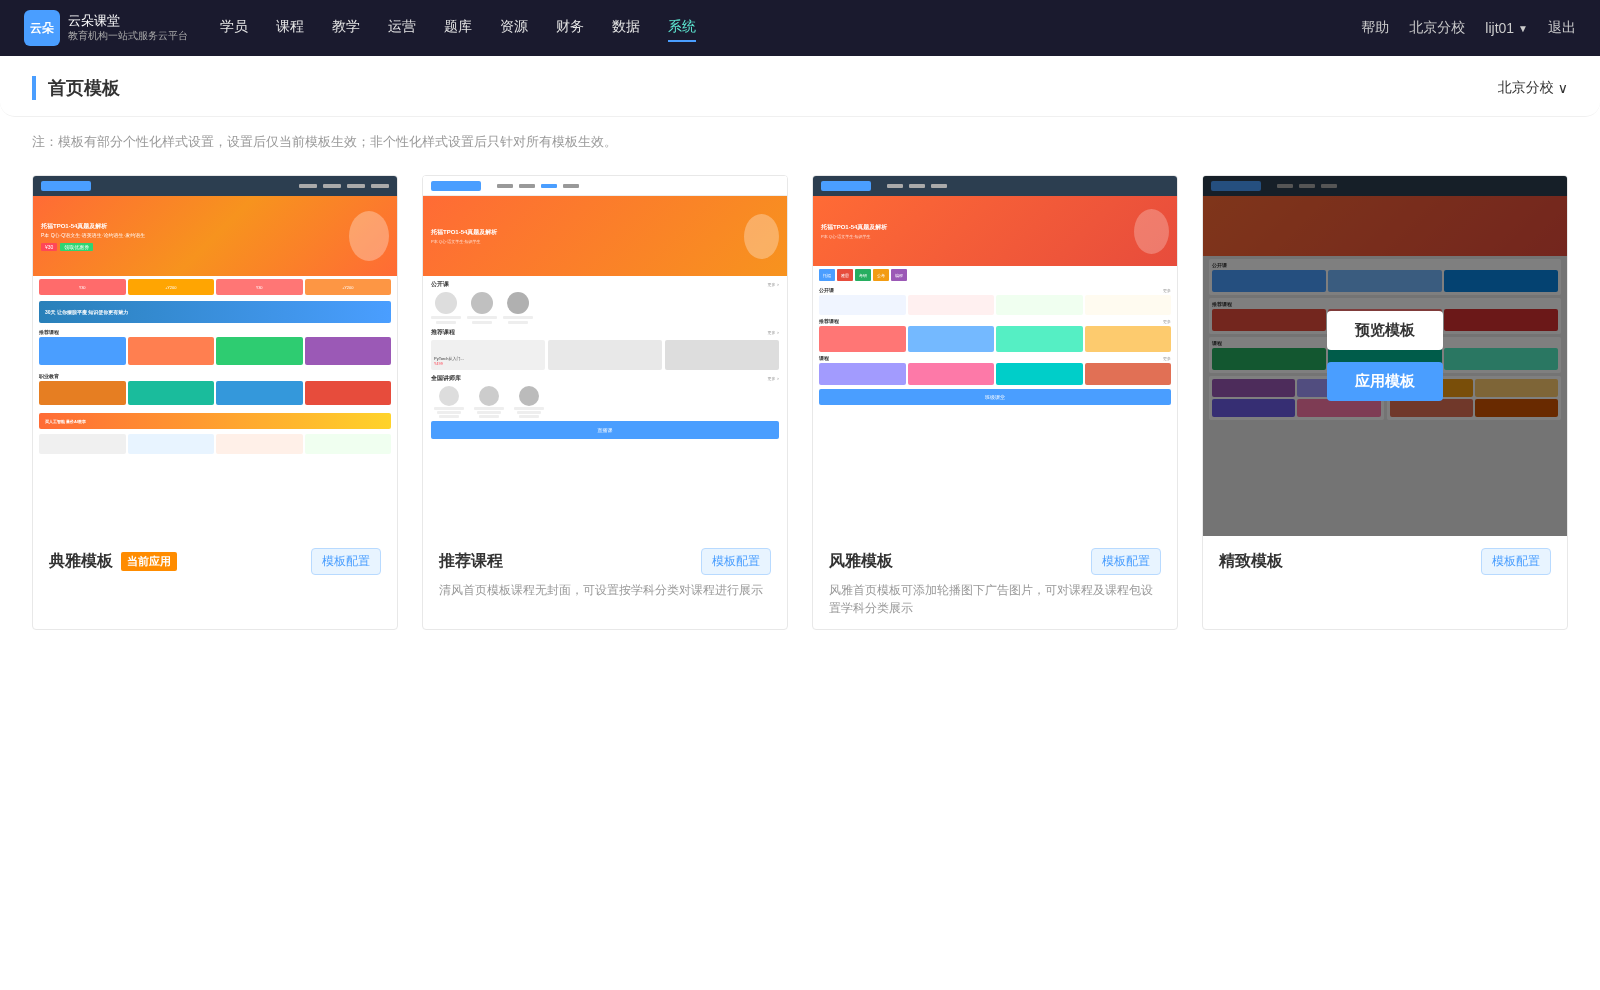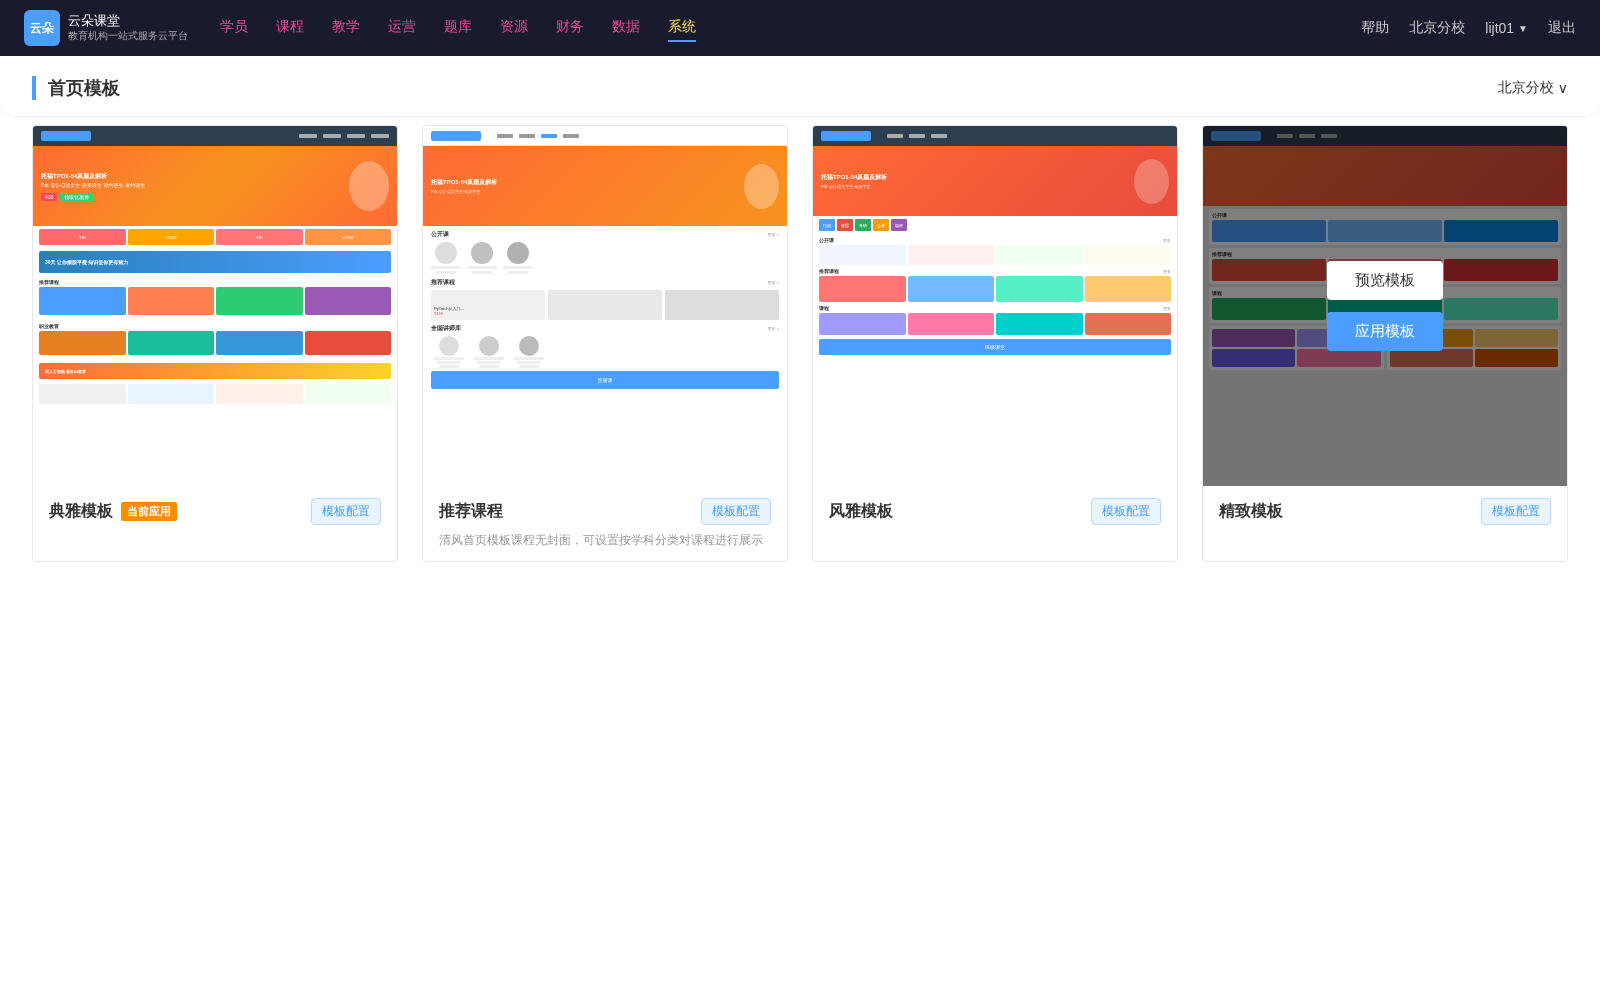--- a/index.html
+++ b/index.html
@@ -6,22 +6,22 @@
     body { font-family: "Microsoft YaHei", "PingFang SC", sans-serif; background: #f5f5f5; color: #333; font-size: 14px; }
 
     
     .nav { background: #1a1a2e; height: 56px; display: flex; align-items: center; padding: 0 24px; justify-content: space-between; }
     .nav-left { display: flex; align-items: center; gap: 32px; }
     .nav-logo { display: flex; align-items: center; gap: 8px; }
     .nav-logo-icon { width: 36px; height: 36px; background: #4a9eff; border-radius: 6px; display: flex; align-items: center; justify-content: center; color: white; font-weight: bold; font-size: 12px; }
     .nav-logo-text { color: white; font-size: 13px; line-height: 1.3; }
     .nav-logo-sub { color: #aaa; font-size: 10px; }
     .nav-menu { display: flex; gap: 28px; }
-    .nav-item { color: #ec4899; cursor: pointer; font-size: 14px; padding: 4px 0; border-bottom: 2px solid transparent; }
-    .nav-item.active { color: #fde047; border-bottom: 2px solid #4a9eff; }
+    .nav-item { color: #e5e5e5; cursor: pointer; font-size: 14px; padding: 4px 0; border-bottom: 2px solid transparent; }
+    .nav-item.active { color: #5eead4; border-bottom: 2px solid #4a9eff; }
     .nav-right { display: flex; align-items: center; gap: 20px; color: #ccc; font-size: 14px; }
     .nav-right span { cursor: pointer; }
     .nav-user { display: flex; align-items: center; gap: 4px; }
     .dropdown-arrow { font-size: 10px; }
 
     
     .page { background: white; min-height: calc(100vh - 56px); }
     .page-header { display: flex; align-items: center; justify-content: space-between; padding: 20px 32px 16px; border-bottom: 1px solid #f0f0f0; border-radius: 15px; }
     .page-title { font-size: 18px; font-weight: bold; color: #333; border-left: 4px solid #4a9eff; padding-left: 12px; }
     .branch-selector { display: flex; align-items: center; gap: 4px; font-size: 14px; color: #333; cursor: pointer; }
@@ -36,21 +36,21 @@
     .note { padding: 16px 32px; color: #999; font-size: 13px; }
 
     
     .templates-grid { display: grid; grid-template-columns: repeat(4, 1fr); gap: 24px; padding: 8px 32px 32px; }
 
     
     .template-card { background: white; border: 1px solid #e8e8e8; border-radius: 4px; overflow: hidden; }
     .template-preview { width: 100%; height: 360px; overflow: hidden; position: relative; background: #f9f9f9; }
     .preview-overlay { display: none; position: absolute; top: 0; left: 0; right: 0; bottom: 0; background: rgba(0,0,0,0.5); flex-direction: column; align-items: center; justify-content: center; gap: 12px; z-index: 10; }
     .preview-overlay.visible { display: flex; }
-    .overlay-btn { padding: 10px 28px; border-radius: 4px; font-size: 15px; cursor: pointer; border: none; font-weight: 400; }
+    .overlay-btn { padding: 10px 28px; border-radius: 4px; font-size: 15px; cursor: pointer; border: none; font-weight: 700; }
     .overlay-btn.preview { background: white; color: #333; }
     .overlay-btn.apply { background: #4a9eff; color: white; }
 
     
     .template-footer { padding: 12px 16px; }
     .template-name-row { display: flex; align-items: center; justify-content: space-between; margin-bottom: 6px; }
     .template-name { font-size: 16px; font-weight: bold; color: #333; display: flex; align-items: center; gap: 8px; }
     .badge-current { background: #ff8c00; color: white; font-size: 11px; padding: 2px 6px; border-radius: 2px; }
     .config-btn { background: #e8f4ff; color: #4a9eff; border: 1px solid #b8daff; padding: 4px 10px; border-radius: 4px; font-size: 12px; cursor: pointer; }
     .template-desc { color: #999; font-size: 12px; line-height: 1.5; }
@@ -100,20 +100,21 @@
 <div class="page">
   <div class="page-header">
     <div class="page-title">首页模板</div>
     <div class="branch-selector">
       <span>北京分校</span>
       <span>∨</span>
     </div>
   </div>
 
 
+  <div class="note">注：模板有部分个性化样式设置，设置后仅当前模板生效；非个性化样式设置后只针对所有模板生效。</div>
 
   <div class="templates-grid">
 
     <div class="template-card">
       <div class="template-preview">
         <div class="mini-screen">
           <div class="t1-nav">
             <div style="width:50px;height:10px;background:#4a9eff;border-radius:2px;"></div>
             <div style="display:flex;gap:6px;margin-left:auto;">
               <div style="width:18px;height:4px;background:#aaa;border-radius:1px;"></div>
@@ -359,20 +360,21 @@
           </div>
         </div>
       </div>
       <div class="template-footer">
         <div class="template-name-row">
           <div class="template-name">
             <span>风雅模板</span>
           </div>
           <button class="config-btn">模板配置</button>
         </div>
+        <div class="template-desc">风雅首页模板可添加轮播图下广告图片，可对课程及课程包设置学科分类展示</div>
       </div>
     </div>
 
     <div class="template-card">
       <div class="template-preview" style="position:relative;">
         <div class="mini-screen" style="background:#e8e8e8;">
           <div style="height:20px;background:#2c3e50;display:flex;align-items:center;padding:0 8px;gap:8px;">
             <div style="width:50px;height:10px;background:#4a9eff;border-radius:2px;"></div>
             <div style="display:flex;gap:6px;margin-left:8px;">
               <div style="width:16px;height:4px;background:#aaa;border-radius:1px;"></div>

